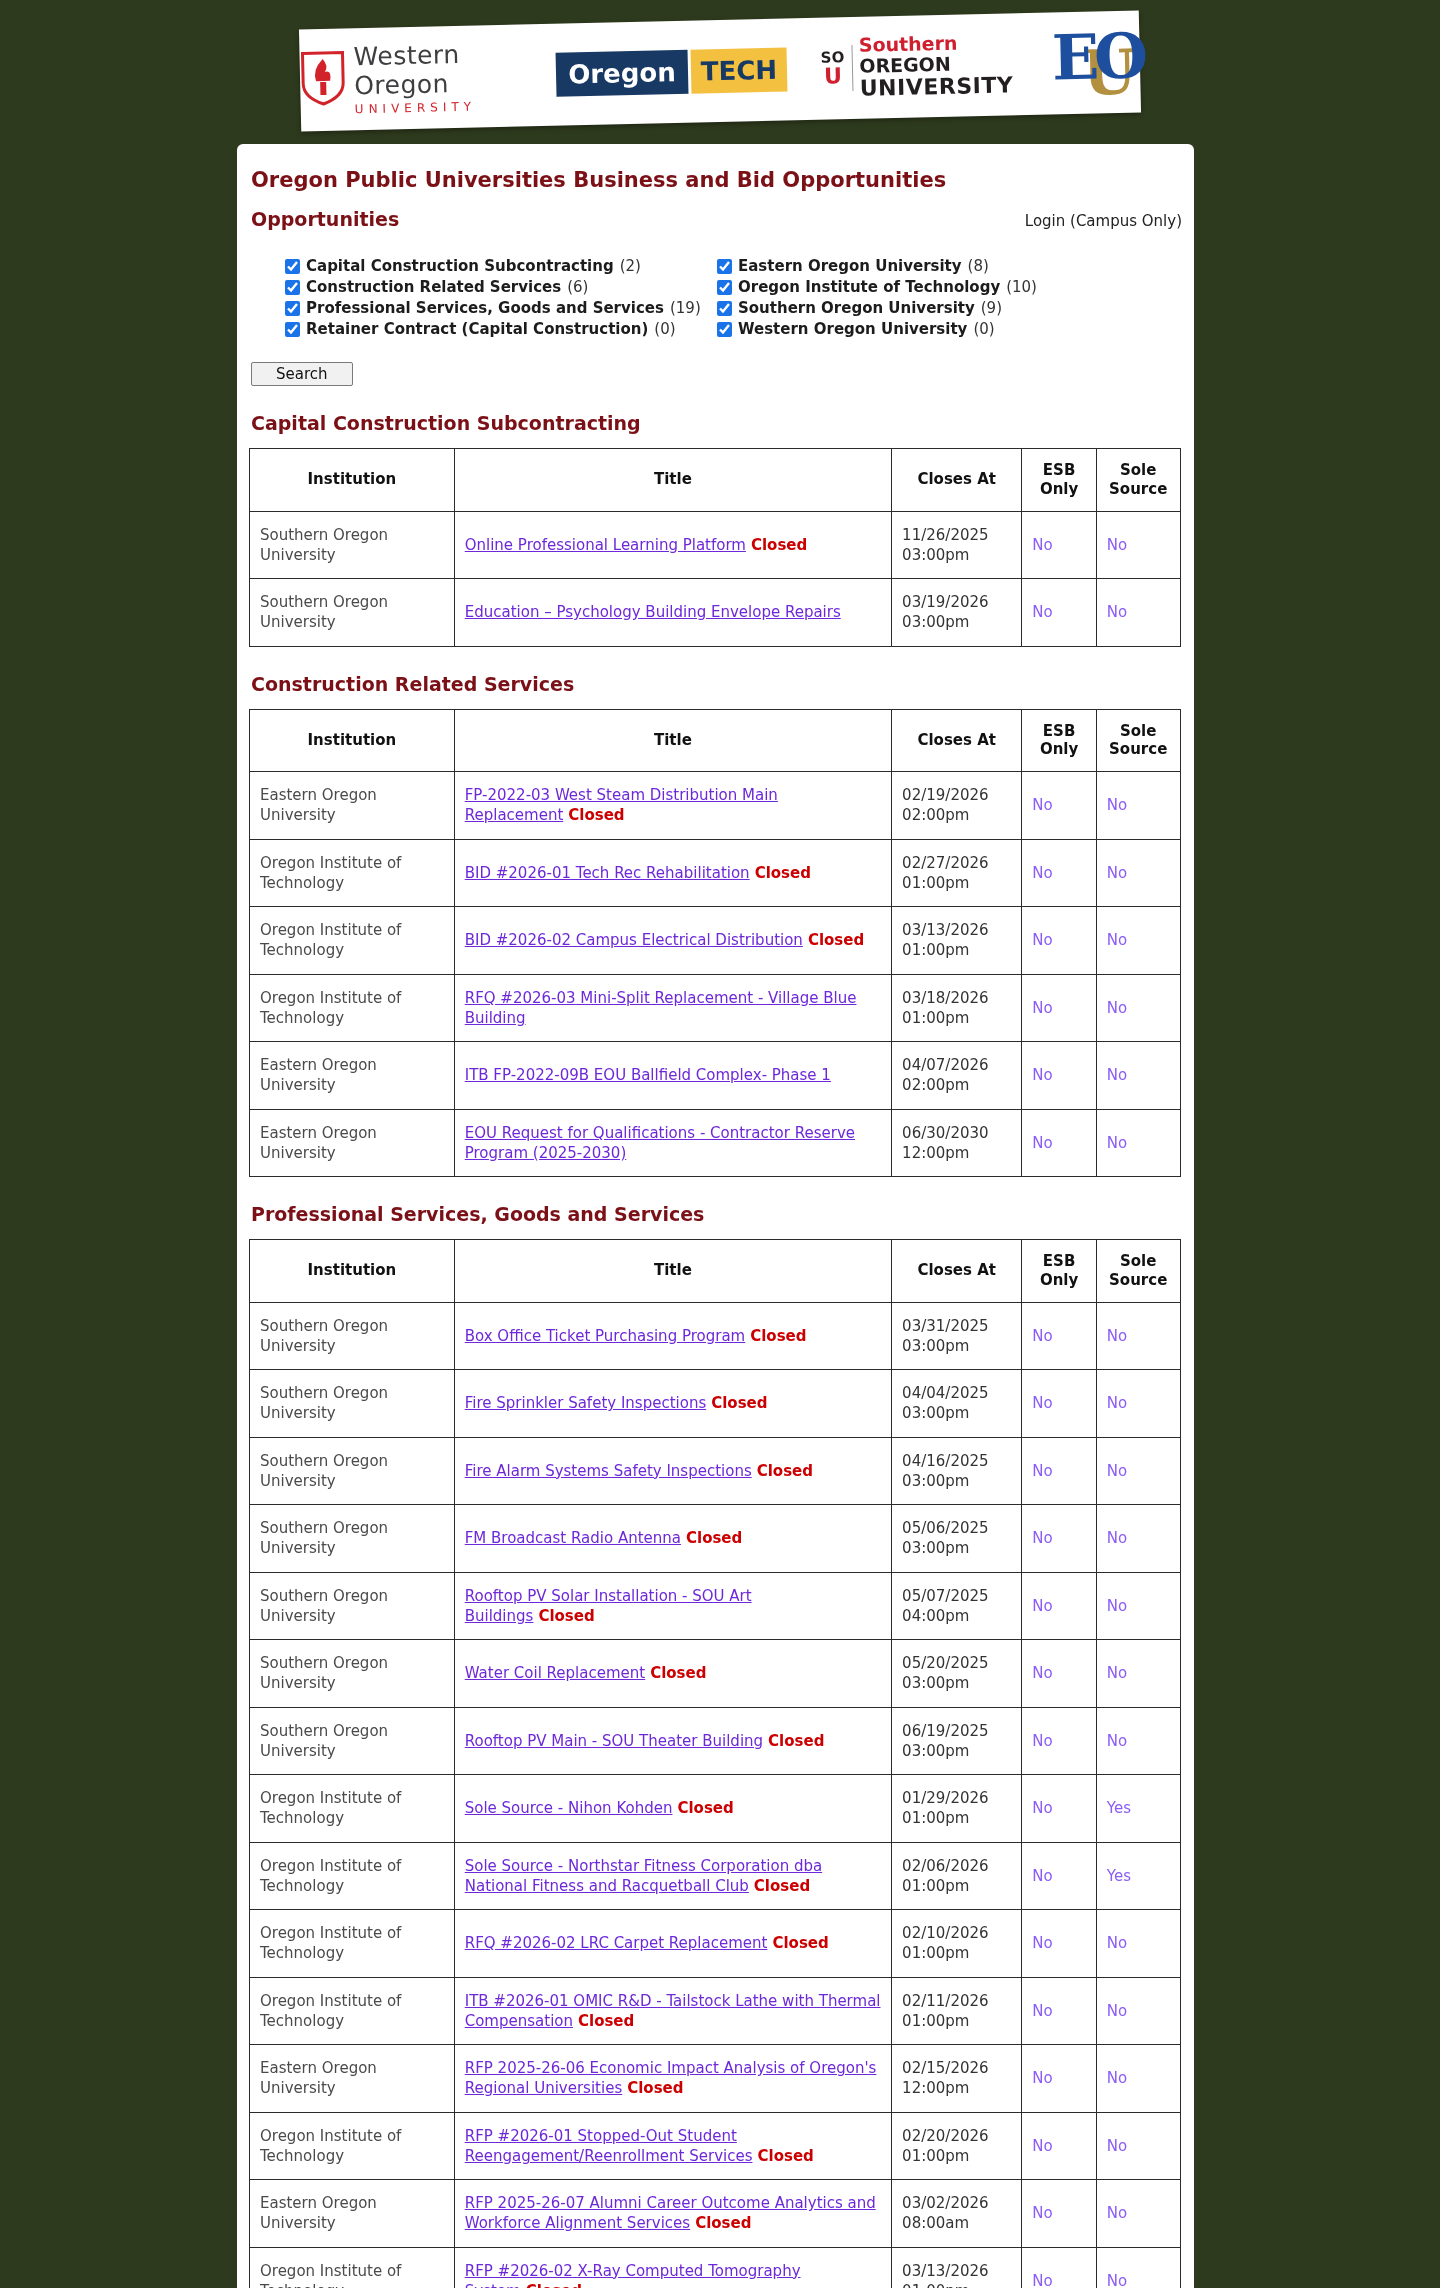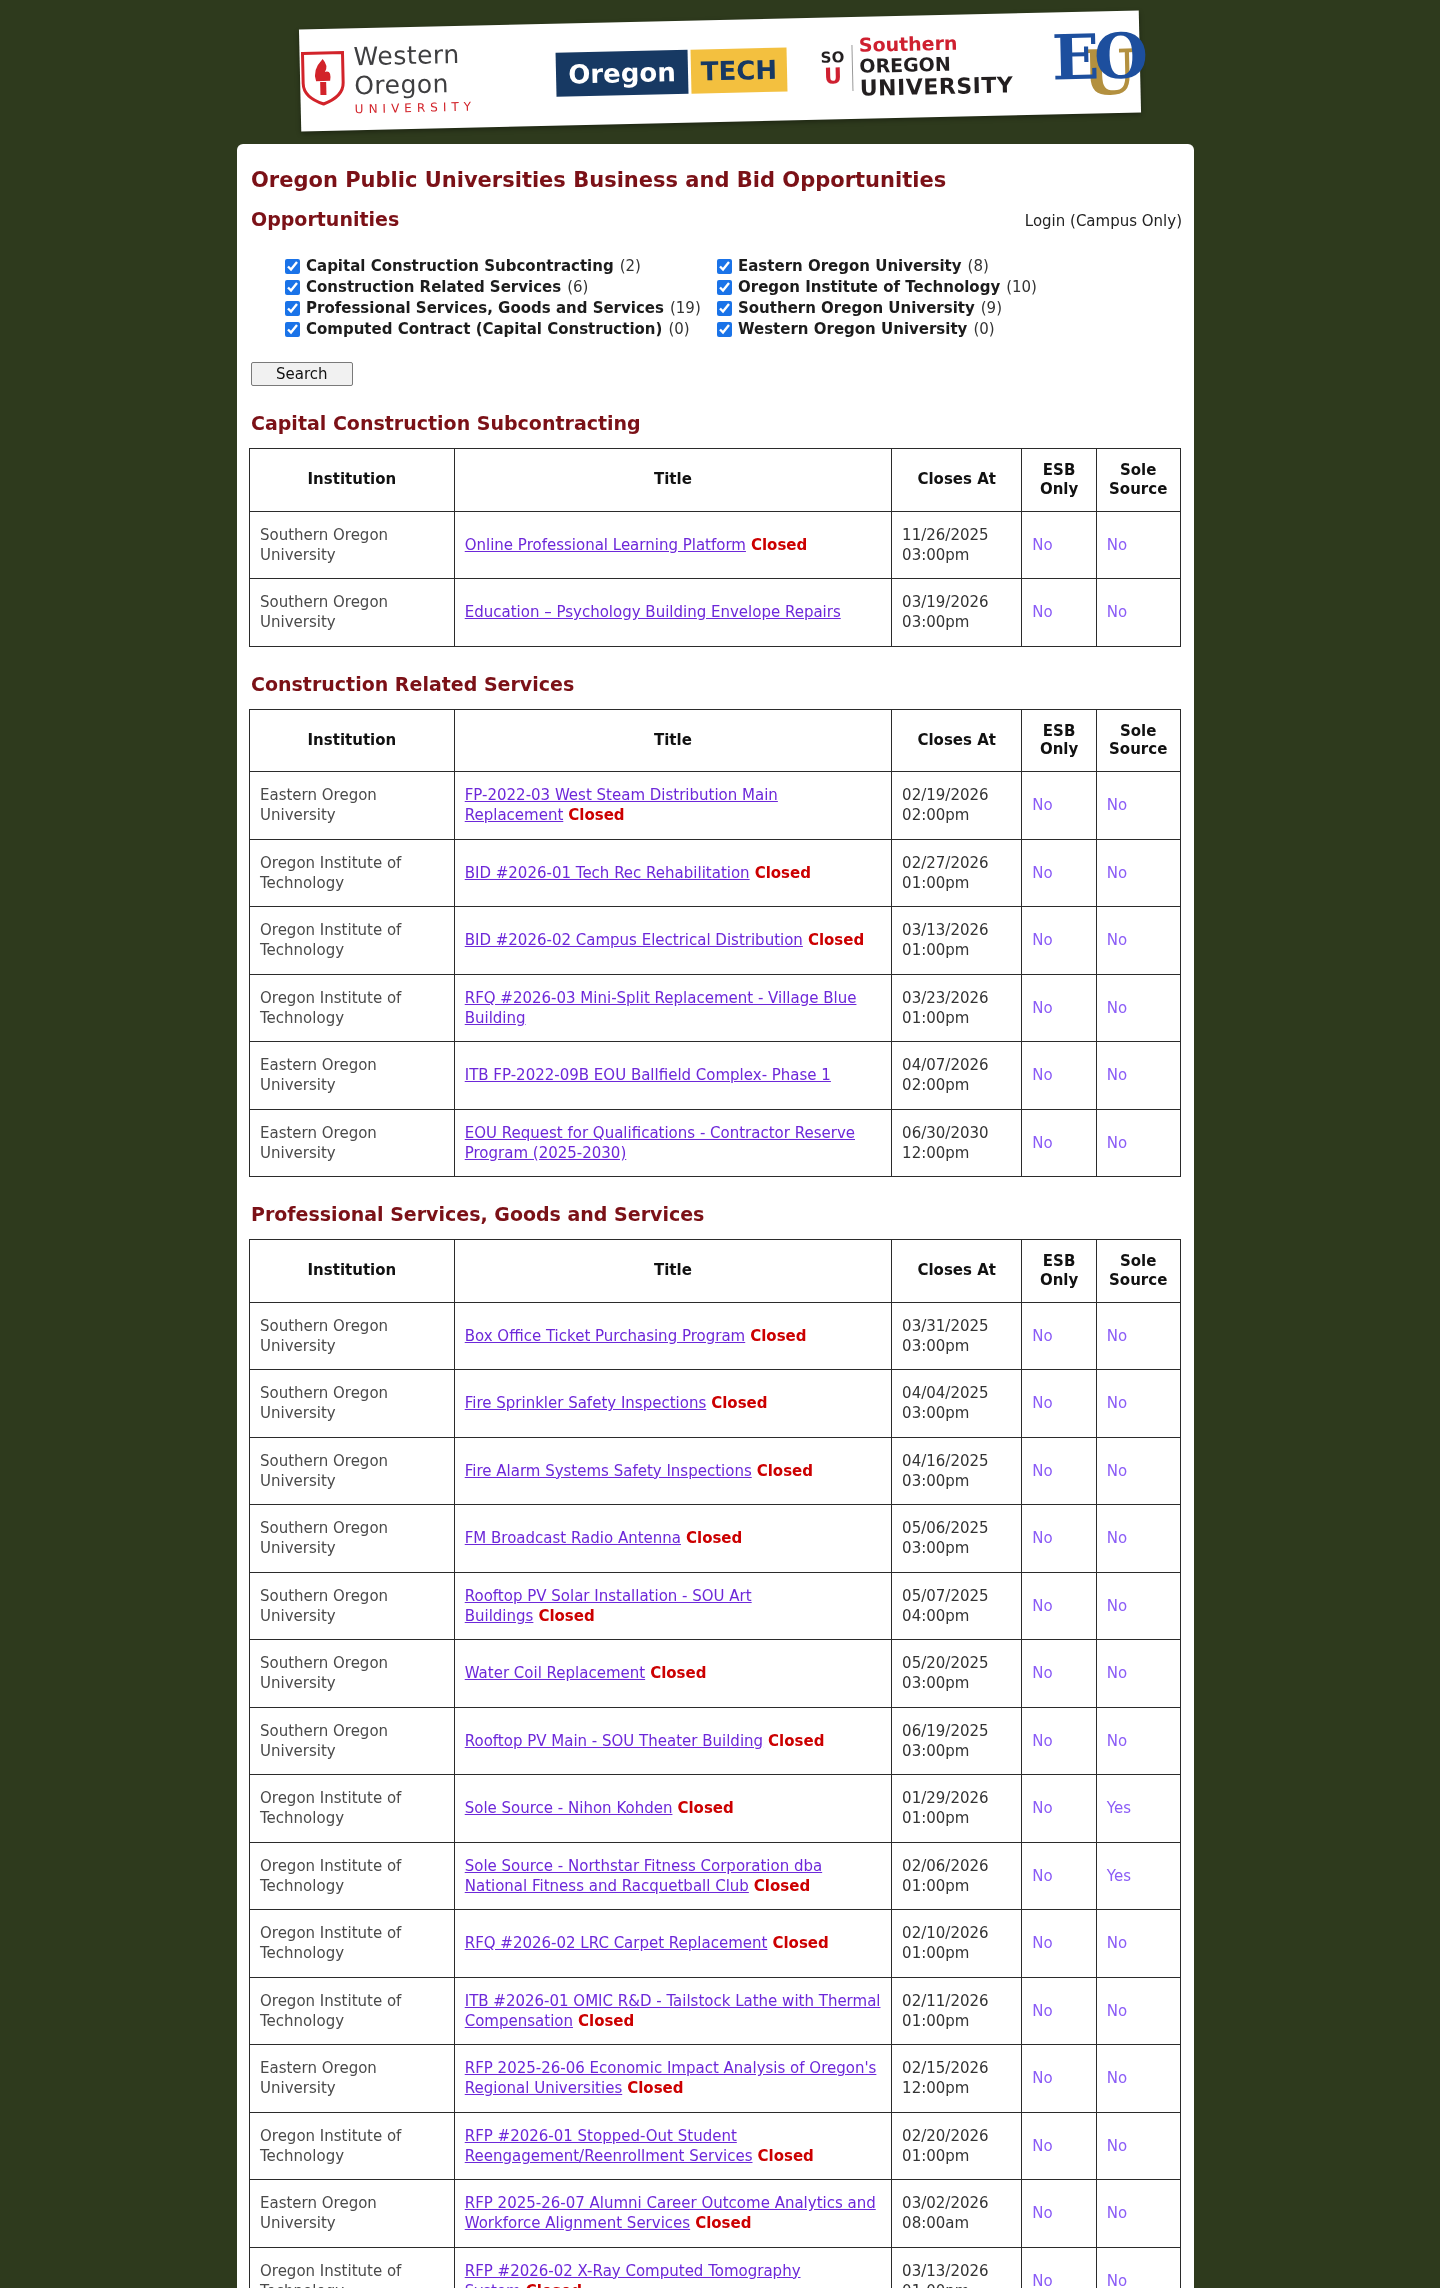--- a/index.html
+++ b/index.html
@@ -141,21 +141,21 @@
           <b>Construction Related Services</b>
           <span class="cnt">(6)</span>
         </label>
         <label class="filter-item">
           <input type="checkbox" checked="" style="">
           <b>Professional Services, Goods and Services</b>
           <span class="cnt">(19)</span>
         </label>
         <label class="filter-item">
           <input type="checkbox" checked="" style="">
-          <b>Computed Contract (Capital Construction)</b>
+          <b>Retainer Contract (Capital Construction)</b>
           <span class="cnt">(0)</span>
         </label>
       </div>
     <div class="filter-col">
         <label class="filter-item">
           <input type="checkbox" checked="" style="">
           <b>Eastern Oregon University</b>
           <span class="cnt">(8)</span>
         </label>
         <label class="filter-item">
@@ -236,21 +236,21 @@
           <tr>
             <td class="inst">Oregon Institute of Technology</td>
             <td class="title"><a href="#">BID #2026-02 Campus Electrical Distribution</a><span class="closed">Closed</span></td>
             <td class="closes">03/13/2026 01:00pm</td>
             <td class="flag">No</td>
             <td class="flag">No</td>
           </tr>
           <tr>
             <td class="inst">Oregon Institute of Technology</td>
             <td class="title"><a href="#">RFQ #2026-03 Mini-Split Replacement - Village Blue Building</a></td>
-            <td class="closes">03/23/2026 01:00pm</td>
+            <td class="closes">03/18/2026 01:00pm</td>
             <td class="flag">No</td>
             <td class="flag">No</td>
           </tr>
           <tr>
             <td class="inst">Eastern Oregon University</td>
             <td class="title"><a href="#">ITB FP-2022-09B EOU Ballfield Complex- Phase 1</a></td>
             <td class="closes">04/07/2026 02:00pm</td>
             <td class="flag">No</td>
             <td class="flag">No</td>
           </tr>

